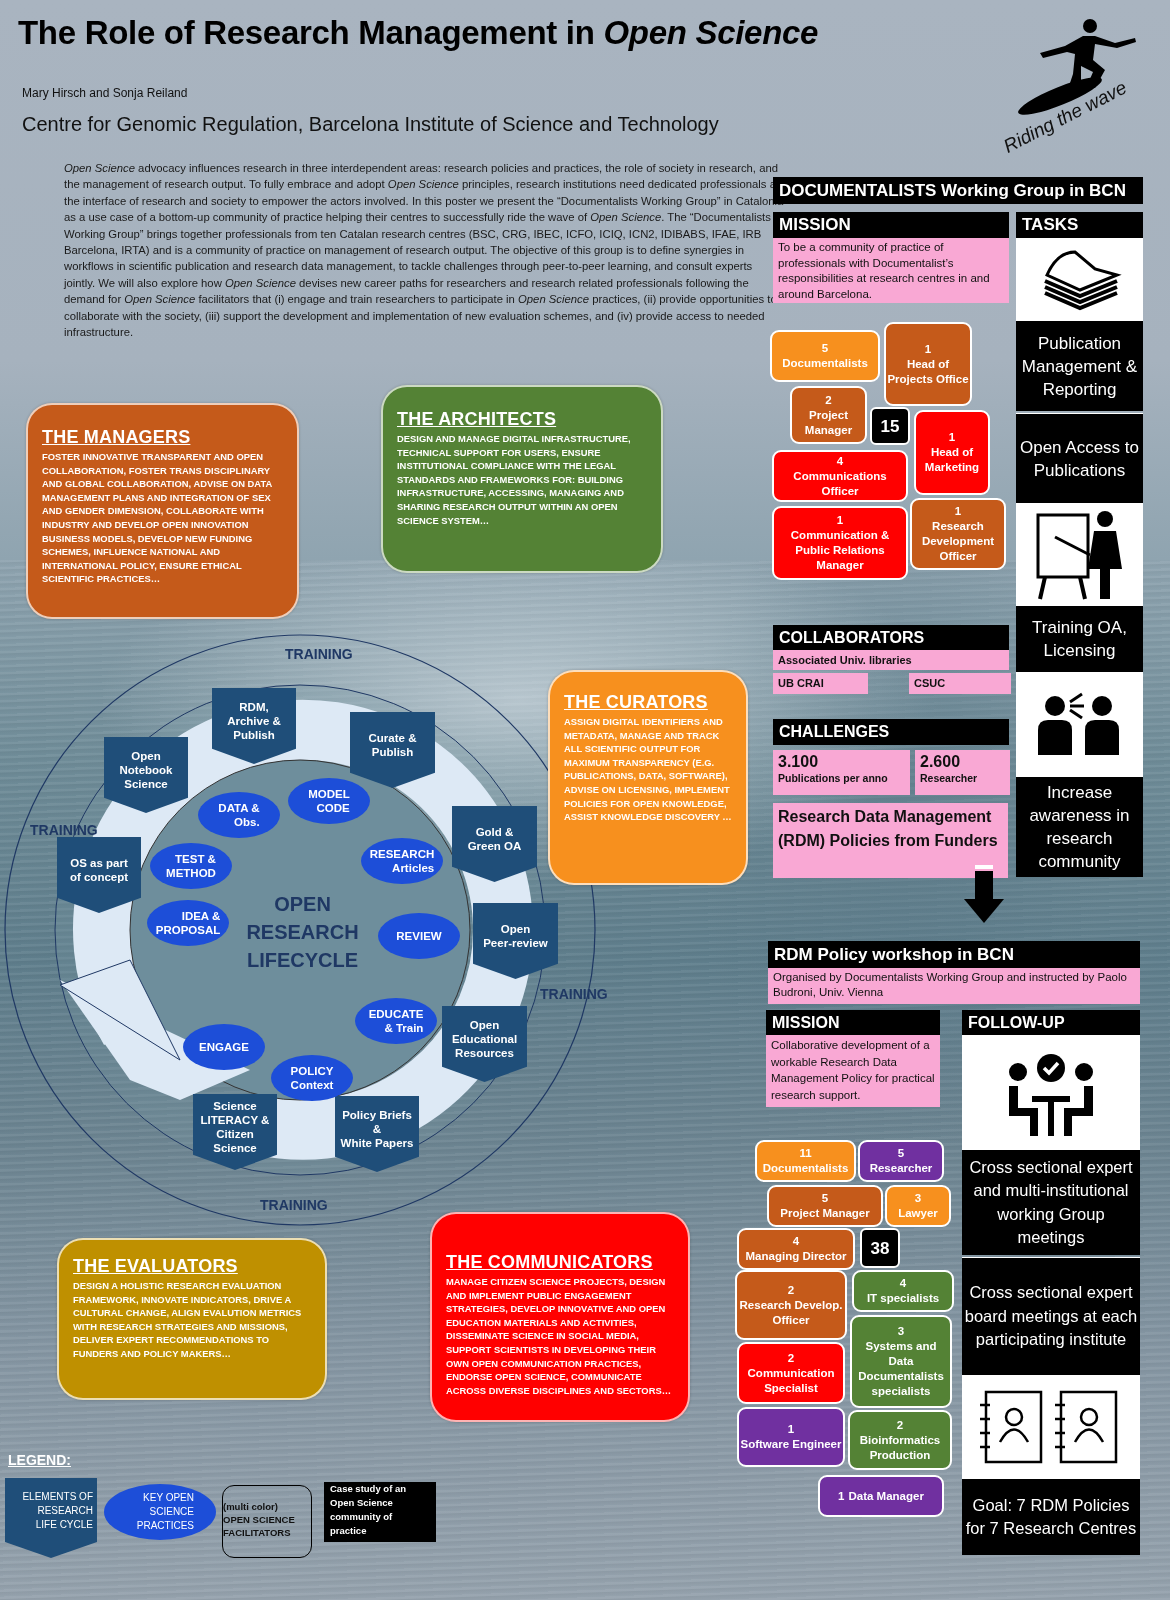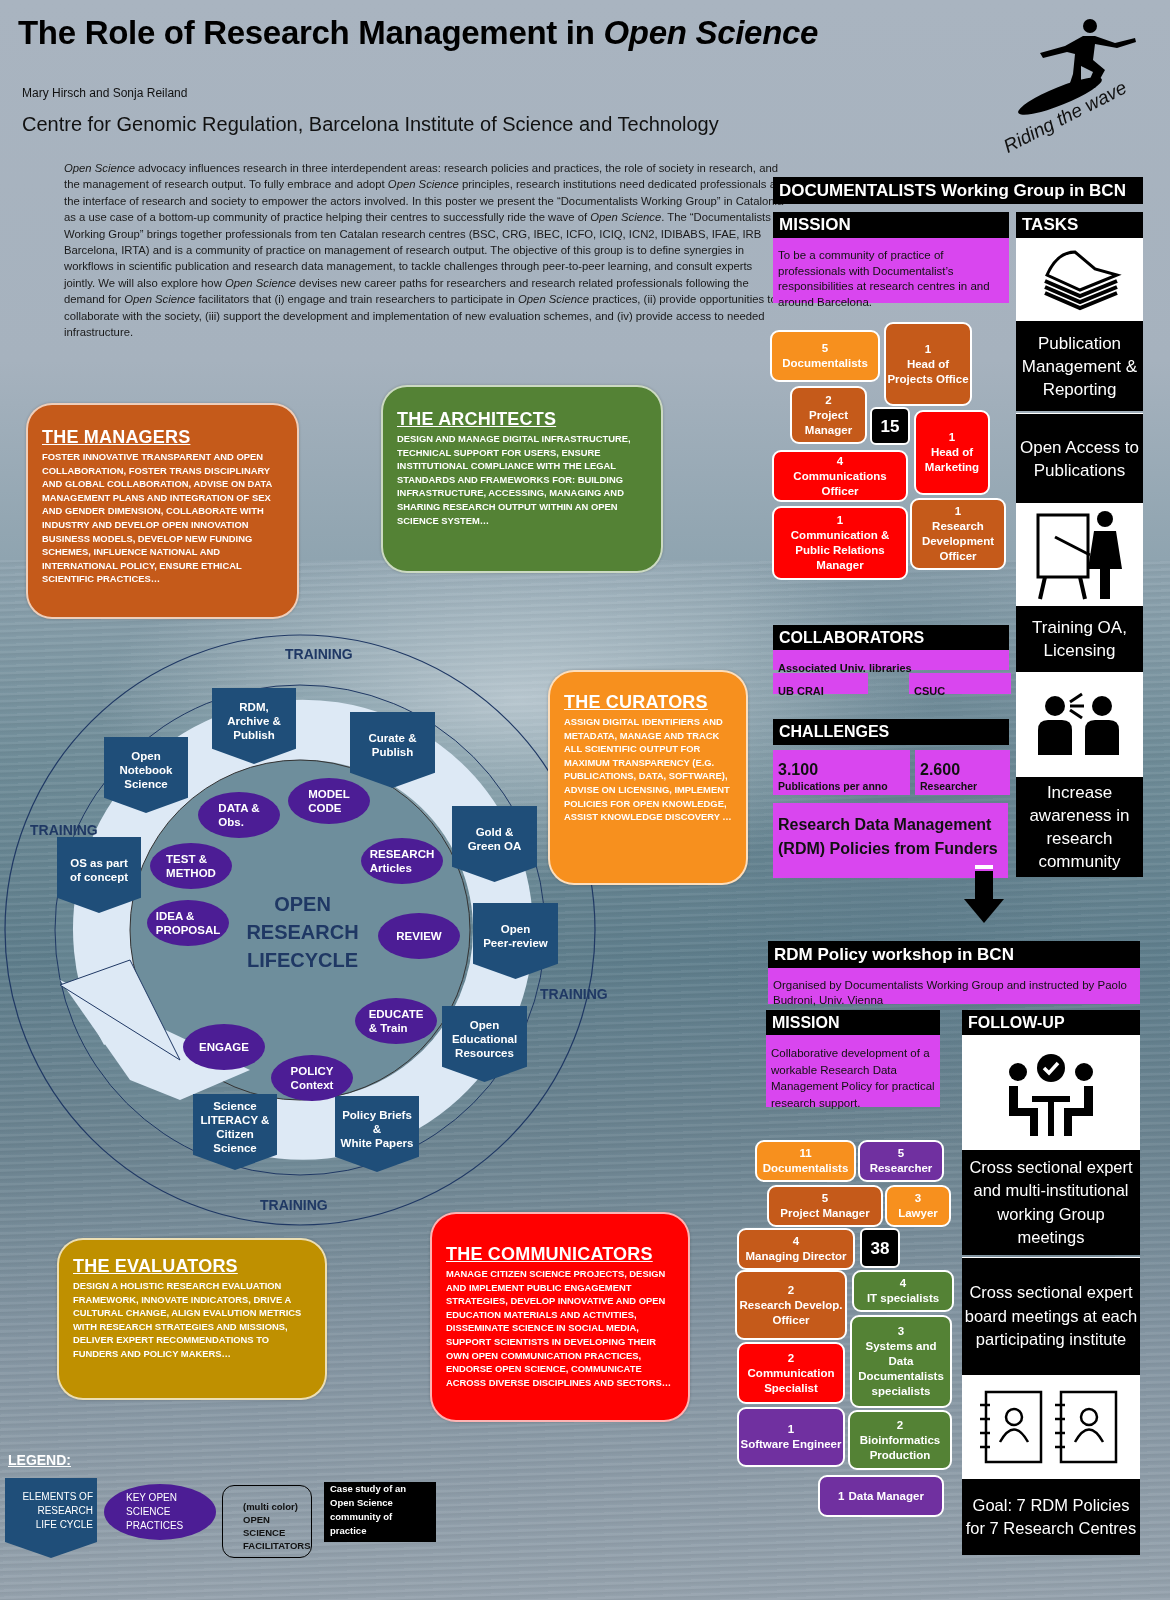--- a/index.html
+++ b/index.html
@@ -33,39 +33,39 @@
     .abstract em { font-style: italic; }
 
     
     .role { border-radius: 26px; color: #fff; padding: 22px 14px 14px 14px; border: 2px solid rgba(255,255,255,0.7); box-shadow: 0 0 3px rgba(0,0,0,0.2); }
     .role h2 { font-size: 18px; font-weight: bold; text-decoration: underline; margin-bottom: 2px; letter-spacing: 0.2px; }
     .role p { font-size: 9.4px; font-weight: bold; line-height: 13.6px; text-transform: uppercase; }
     .managers { left: 26px; top: 403px; width: 273px; height: 216px; background: #c55a1a; }
     .architects { left: 381px; top: 385px; width: 282px; height: 188px; background: #548235; }
     .curators { left: 548px; top: 670px; width: 200px; height: 215px; background: #f7901e; padding-top: 20px; }
     .evaluators { left: 57px; top: 1238px; width: 270px; height: 162px; background: #bf9000; padding-top: 16px; }
-    .communicators { left: 430px; top: 1212px; width: 260px; height: 210px; background: #ff0000; padding-top: 30px; }
+    .communicators { left: 430px; top: 1212px; width: 260px; height: 210px; background: #ff0000; padding-top: 38px; }
 
     
     .lifecycle { left: 0; top: 600px; width: 760px; height: 640px; }
     .training { font-size: 14px; font-weight: bold; color: #1f3864; }
     .pentagon {
       background: #1f4e79; color: #fff; font-size: 11.5px; font-weight: bold; text-align: center;
       display: flex; align-items: center; justify-content: center; padding: 4px 4px 14px 4px;
       clip-path: polygon(0 0, 100% 0, 100% 80%, 50% 100%, 0 80%); line-height: 14px;
     }
     .ellipse {
-      background: #4c1d95; color: #fff; font-size: 11.5px; font-weight: bold; text-align: left;
+      background: #1d4ed8; color: #fff; font-size: 11.5px; font-weight: bold; text-align: right;
       border-radius: 50%; display: flex; align-items: center; justify-content: center; line-height: 14px;
     }
     .center-title { font-size: 20px; font-weight: bold; color: #1f3864; text-align: center; line-height: 28px; }
 
     
     .blk-head { background: #000; color: #fff; font-weight: bold; padding: 2px 6px; white-space: nowrap; }
-    .wht { background: #d946ef; color: #111; padding: 10px 5px; }
+    .wht { background: #f9a8d4; color: #111; padding: 2px 5px; }
     .badge { border-radius: 9px; border: 2px solid #fff; color: #fff; font-weight: bold; font-size: 11.5px; text-align: center; display: flex; flex-direction: column; align-items: center; justify-content: center; line-height: 15px; }
     .c-orange { background: #f7901e; }
     .c-rust { background: #c55a1a; }
     .c-red { background: #ff0000; }
     .c-purple { background: #7030a0; }
     .c-green { background: #548235; }
     .c-black { background: #000; }
     .task-black { background: #000; color: #fff; text-align: center; font-size: 17px; line-height: 23px; display: flex; align-items: center; justify-content: center; }
     .task-white { background: #fff; display: flex; align-items: center; justify-content: center; }
 
@@ -357,14 +357,14 @@
     <span>Bioinformatics Production</span>
   </div>
 <div class="abs badge c-purple" style="left:818px;top:1475px;width:126px;height:42px;flex-direction:row;gap:4px">
     <span>1</span>
     <span>Data Manager</span>
   </div>
 
 <div class="abs legend-title">LEGEND:</div>
 <div class="abs pentagon" style="left:5px;top:1478px;width:92px;height:80px;font-size:10px;font-weight:normal;text-align:right;justify-content:flex-start;padding-left:14px;padding-bottom:18px;line-height:14px">ELEMENTS OF RESEARCH LIFE CYCLE</div>
 <div class="abs ellipse" style="left:104px;top:1484px;width:112px;height:56px;font-size:10px;font-weight:normal;padding:0 22px;line-height:14px">KEY OPEN SCIENCE PRACTICES</div>
-<div class="abs" style="left:222px;top:1485px;width:90px;height:73px;border:1.5px solid #000;border-radius:12px;font-size:9.5px;font-weight:bold;padding:14px 4px 4px 20px;line-height:13px;color:#111">(multi color) OPEN SCIENCE FACILITATORS</div>
+<div class="abs" style="left:222px;top:1485px;width:90px;height:73px;border:1.5px solid #000;border-radius:12px;font-size:9.5px;font-weight:bold;padding:14px 4px 4px 0;line-height:13px;color:#111">(multi color) OPEN SCIENCE FACILITATORS</div>
 <div class="abs" style="left:324px;top:1482px;width:112px;height:60px;background:#000;color:#fff;font-size:9.5px;font-weight:bold;padding:0 6px;line-height:14px">Case study of an Open Science community of practice</div>
 
 </body></html>

